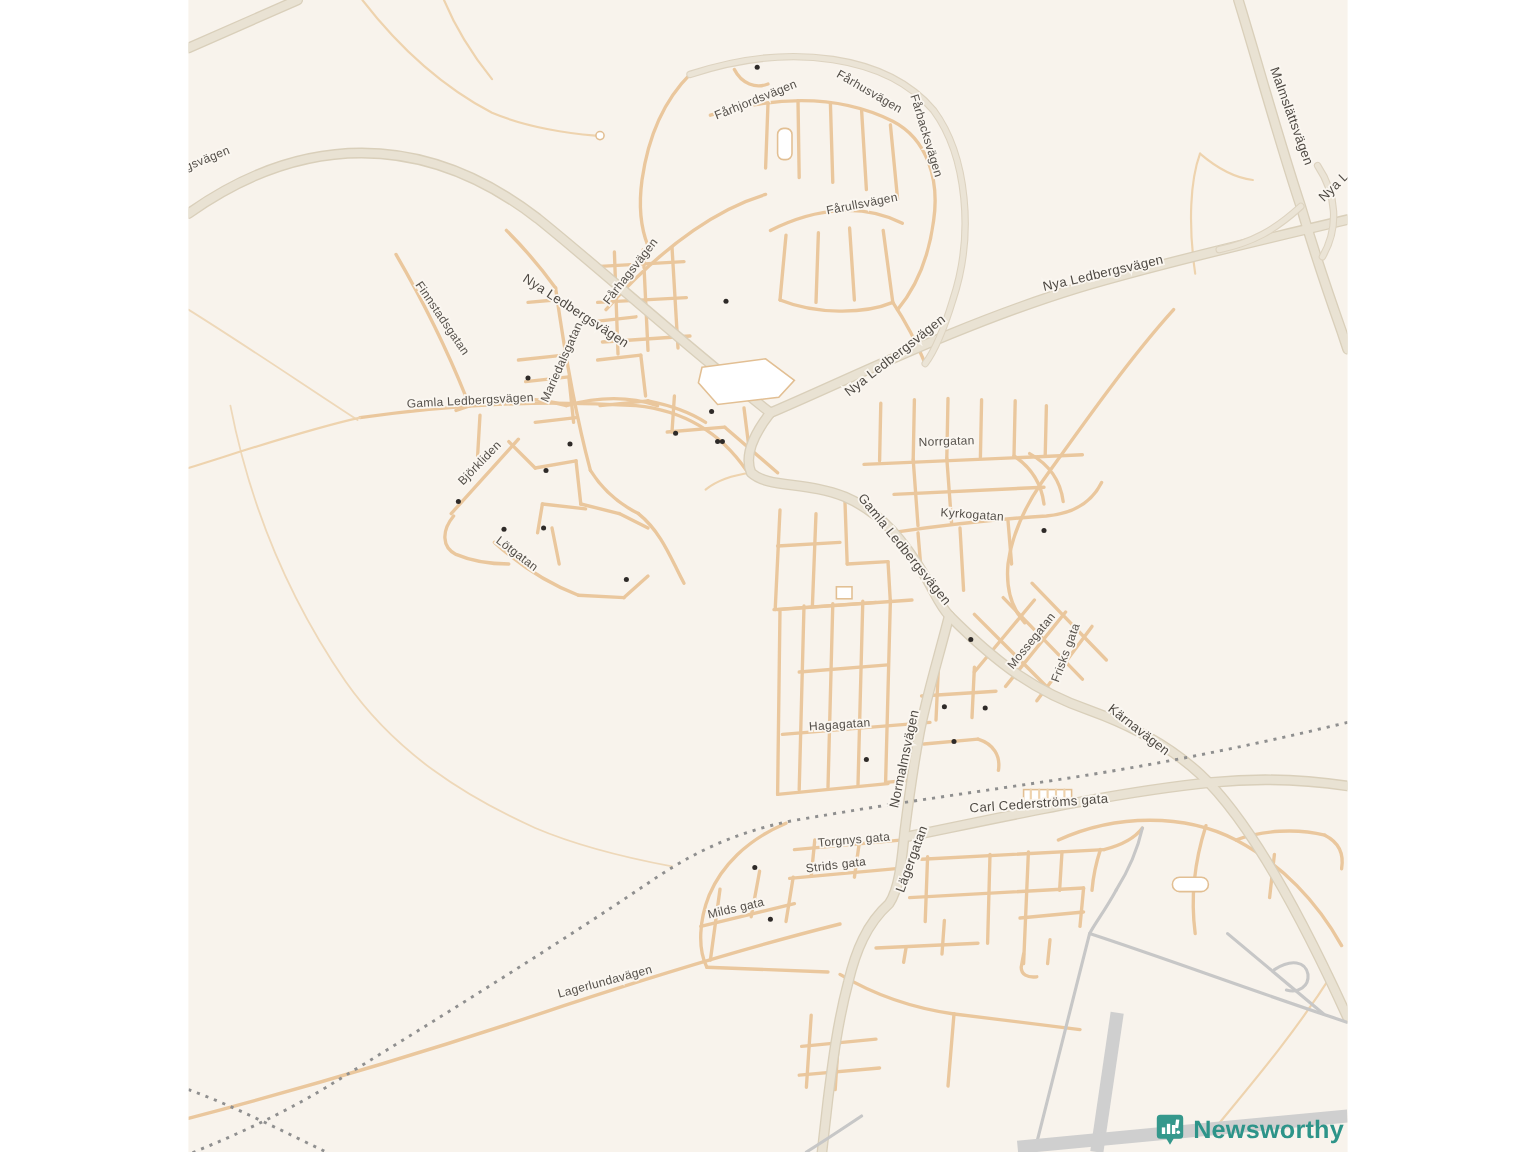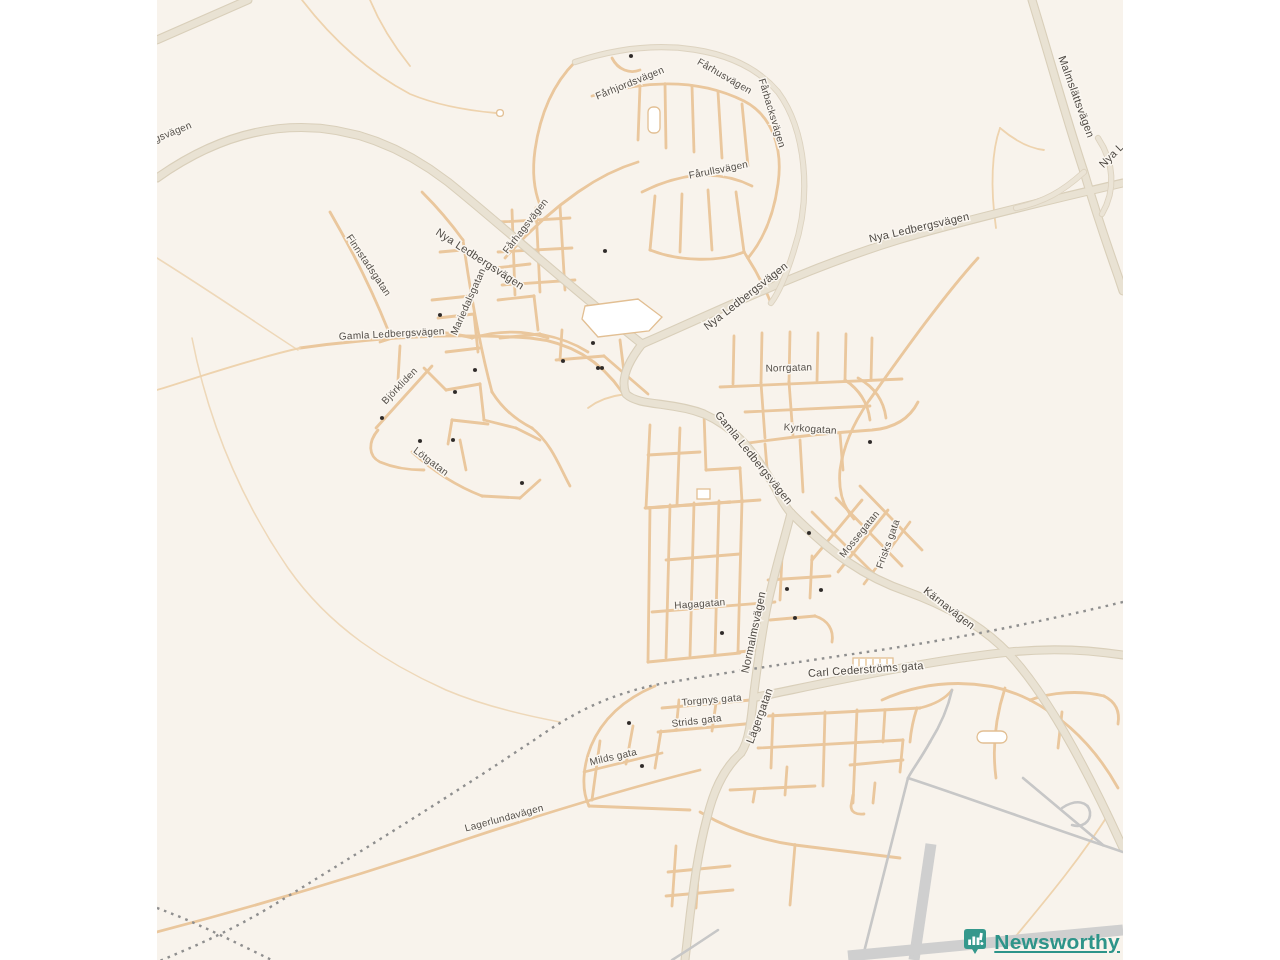--- a/index.html
+++ b/index.html
@@ -320,15 +320,15 @@
     <span style="display:inline-flex;">
       <svg width="24" height="27" viewBox="0 0 24 27">
         <path id="nw-bubble" d="M4,1 h16 a3,3 0 0 1 3,3 v14 a3,3 0 0 1 -3,3 h-5 l-3,5 -3,-5 h-5 a3,3 0 0 1 -3,-3 v-14 a3,3 0 0 1 3,-3 z" fill="#35988c"></path>
         <rect x="5.2" y="11.5" width="2.8" height="5.5" fill="#ffffff"></rect>
         <rect x="9.4" y="8.5" width="2.8" height="8.5" fill="#ffffff"></rect>
         <rect x="13.6" y="9.5" width="2.8" height="7.5" fill="#ffffff"></rect>
         <rect x="16.6" y="5" width="2.8" height="7" fill="#ffffff" transform="rotate(8 18 8)"></rect>
         <circle cx="18.9" cy="15.6" r="1.5" fill="#ffffff"></circle>
       </svg>
     </span>
-    <span class="brand" style="color: rgb(45, 148, 137); text-decoration: underline;">Newsworthy</span>
+    <span class="brand" style="color: rgb(45, 148, 137);">Newsworthy</span>
   </div>
 </div>
 
 </body></html>

